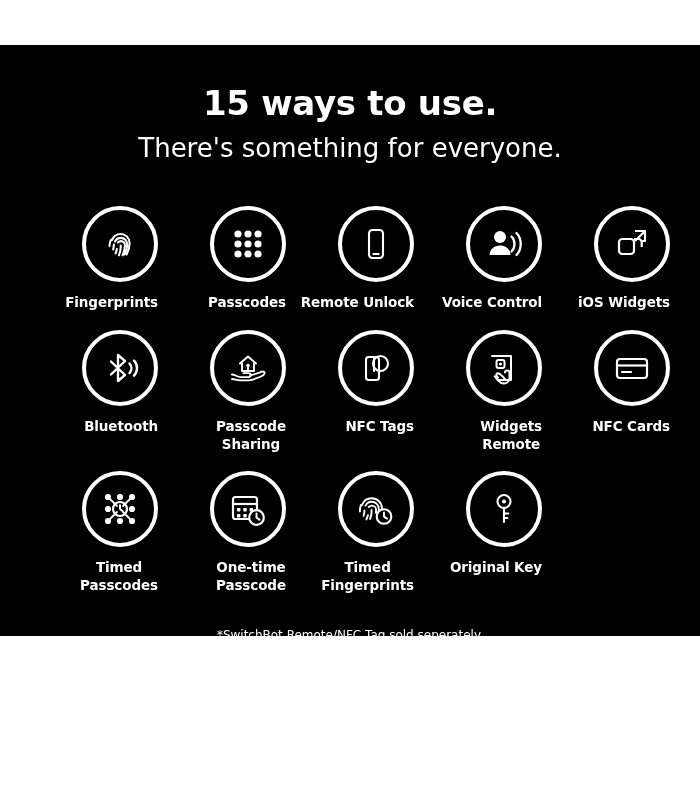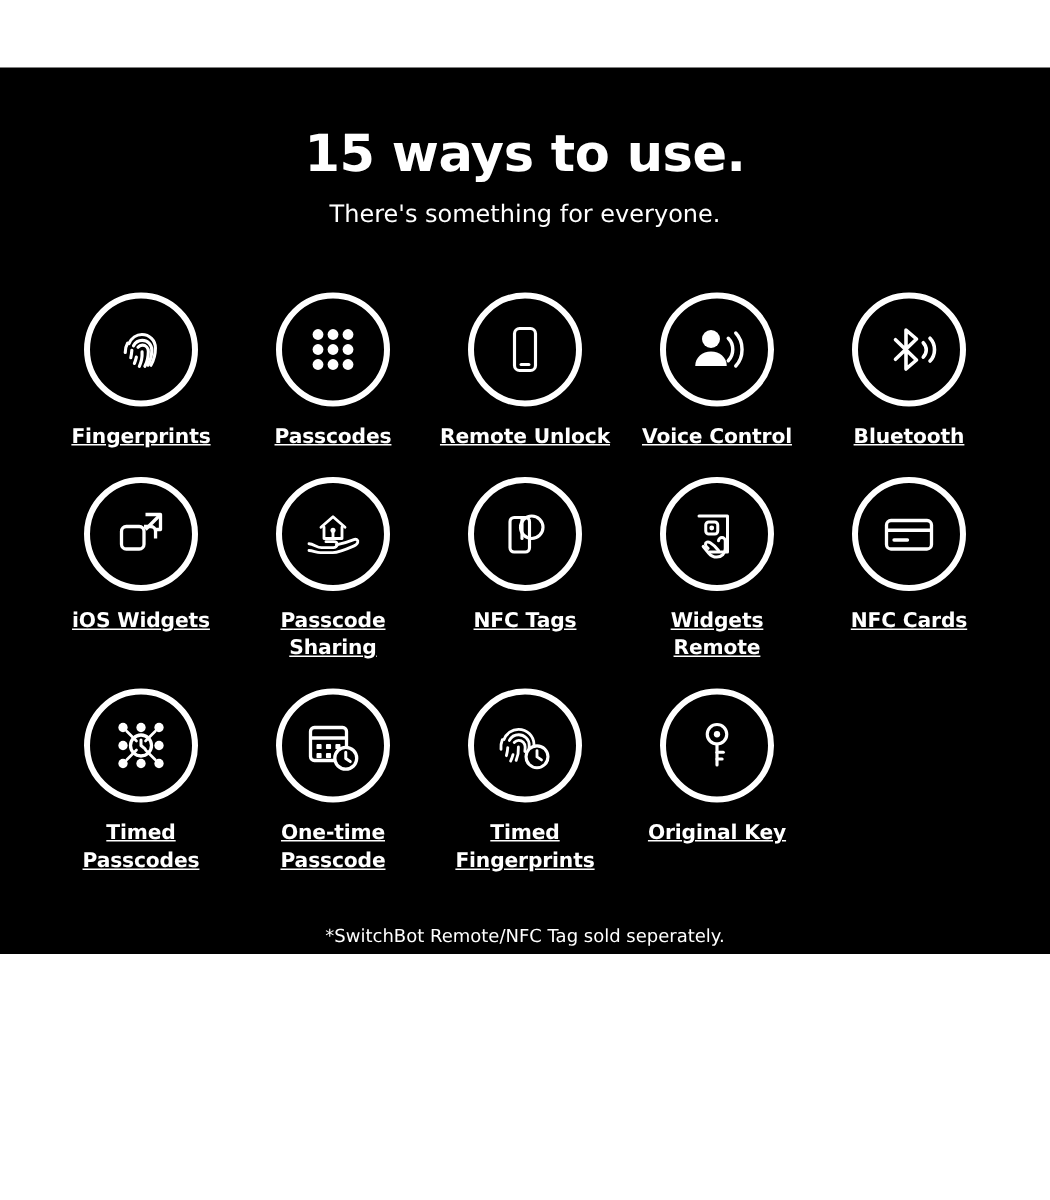--- a/index.html
+++ b/index.html
@@ -41,21 +41,21 @@
   .title {
     font-size: 34px;
     font-weight: bold;
     letter-spacing: -0.3px;
     line-height: 1.1;
     color: #ffffff;
     margin: 0;
   }
 
   .subtitle {
-    font-size: 16px;
+    font-size: 26px;
     font-weight: normal;
     color: #ffffff;
     margin: 12px 0 0 0;
     line-height: 1.15;
   }
 
   
   #grid {
     margin: 0 auto;
     padding: 0;
@@ -64,23 +64,22 @@
     grid-template-columns: repeat(5, 1fr);
     grid-auto-rows: auto;
     row-gap: 0;
     column-gap: 0;
     margin-top: 24px;
   }
 
   .cell {
     display: flex;
     flex-direction: column;
-    align-items: center;
+    align-items: flex-end;
     padding-top: 18px;
-    text-decoration: underline;
   }
 
   .circle {
     width: 76px;
     height: 76px;
     border: 4px solid #ffffff;
     border-radius: 50%;
     box-sizing: border-box;
     display: flex;
     align-items: center;
@@ -182,42 +181,42 @@
             </svg>
           </span>
         </div>
         <div class="cell-label">Voice Control</div>
       </div>
 
 
       <div class="cell">
         <div class="circle">
           <span>
-            <svg width="40" height="40" viewBox="0 0 40 40" fill="none" stroke="#fff" stroke-width="2.4" stroke-linejoin="round" stroke-linecap="round">
-              <path d="M11 13.5 25 27 18 33V7l7 6-14 13.5"></path>
-              <path d="M29.5 15.5c1.3 1.4 2 3 2 4.8s-.7 3.4-2 4.8"></path>
-              <path d="M34 12.5c2 2.1 3 4.7 3 7.6s-1 5.5-3 7.6"></path>
-            </svg>
-          </span>
-        </div>
-        <div class="cell-label">Bluetooth</div>
-      </div>
-
-      <div class="cell">
-        <div class="circle">
-          <span>
             <svg width="38" height="38" viewBox="0 0 38 38" fill="none" stroke="#fff" stroke-width="2.2" stroke-linejoin="round">
               <path d="M22 6h10v10h-3.2"></path>
               <path d="M32 6 22 16"></path>
               <rect x="6" y="14" width="15" height="15" rx="3.2"></rect>
               <path d="M21 14h4.5a3.2 3.2 0 0 1 3.2 3.2V22"></path>
             </svg>
           </span>
         </div>
         <div class="cell-label">iOS Widgets</div>
+      </div>
+
+      <div class="cell">
+        <div class="circle">
+          <span>
+            <svg width="40" height="40" viewBox="0 0 40 40" fill="none" stroke="#fff" stroke-width="2.4" stroke-linejoin="round" stroke-linecap="round">
+              <path d="M11 13.5 25 27 18 33V7l7 6-14 13.5"></path>
+              <path d="M29.5 15.5c1.3 1.4 2 3 2 4.8s-.7 3.4-2 4.8"></path>
+              <path d="M34 12.5c2 2.1 3 4.7 3 7.6s-1 5.5-3 7.6"></path>
+            </svg>
+          </span>
+        </div>
+        <div class="cell-label">Bluetooth</div>
       </div>
 
       <div class="cell">
         <div class="circle">
           <span>
             <svg width="42" height="42" viewBox="0 0 42 42" fill="none" stroke="#fff" stroke-width="1.9" stroke-linecap="round" stroke-linejoin="round">
               <path d="M13 16.5 21 9.5l8 7"></path>
               <path d="M15 16.5v7.5h12v-7.5"></path>
               <circle cx="21" cy="18.5" r="1.7" fill="#fff" stroke="none"></circle>
               <path d="M21 20.2v2.3"></path>

